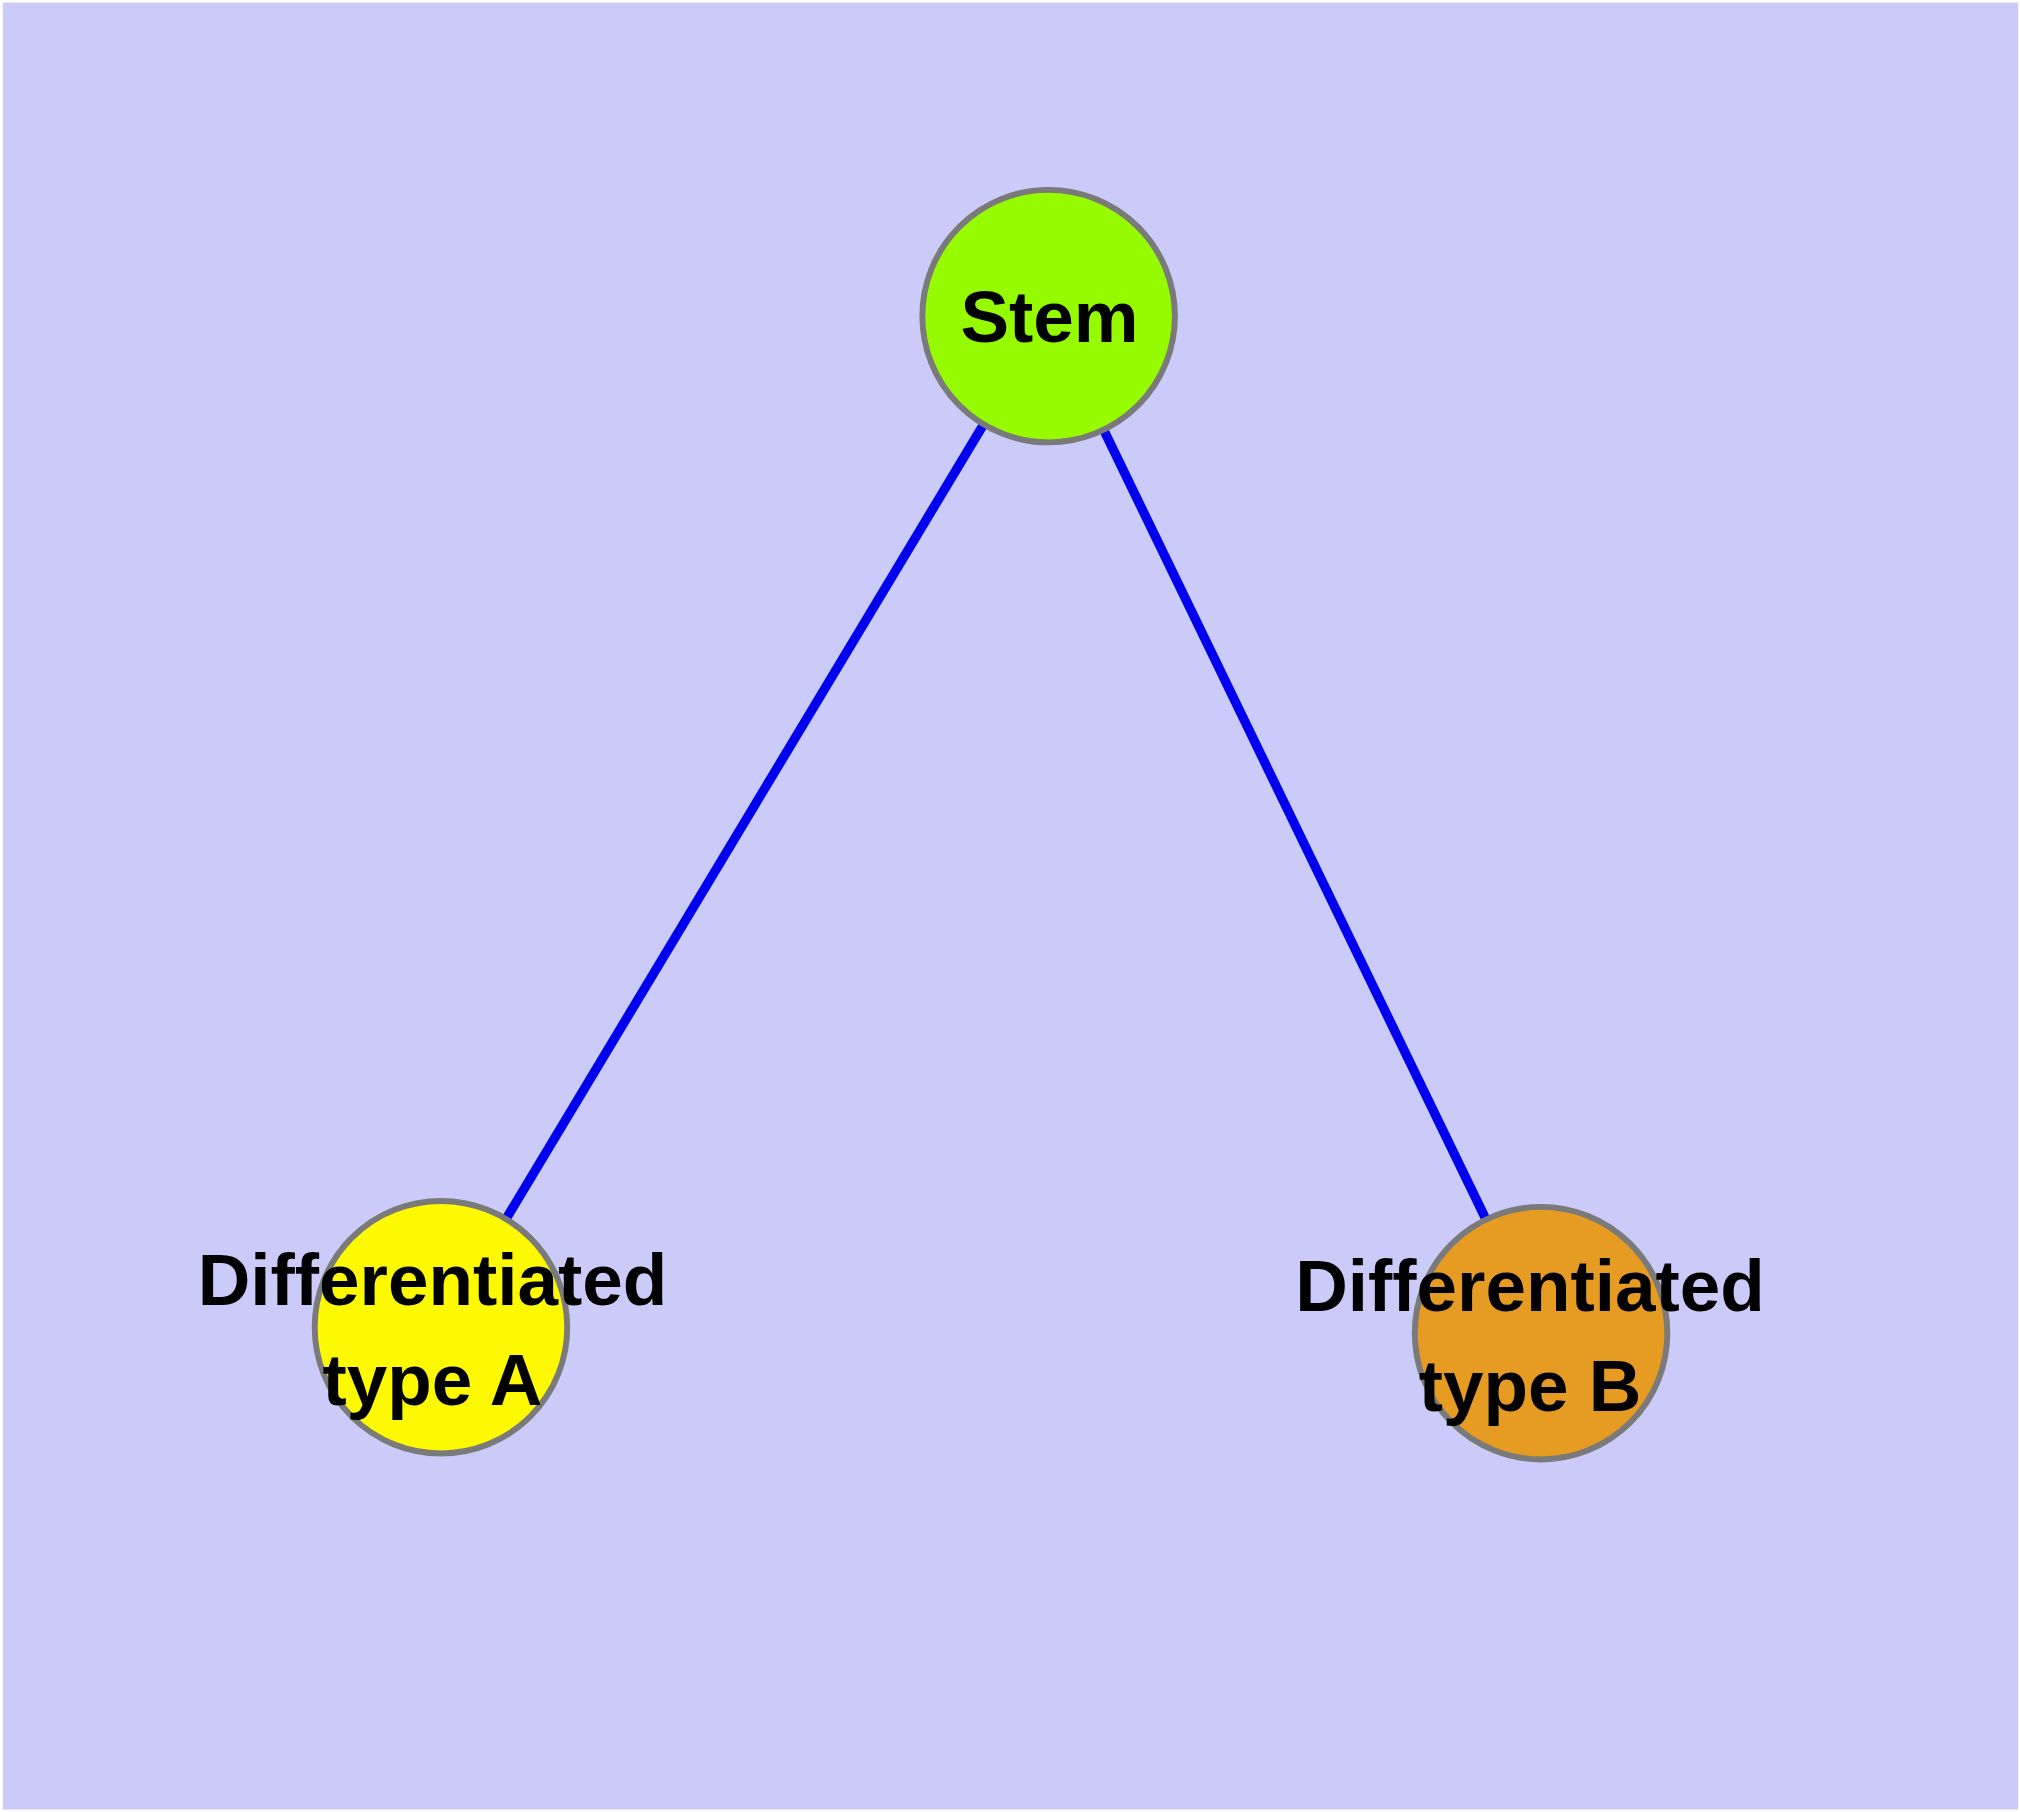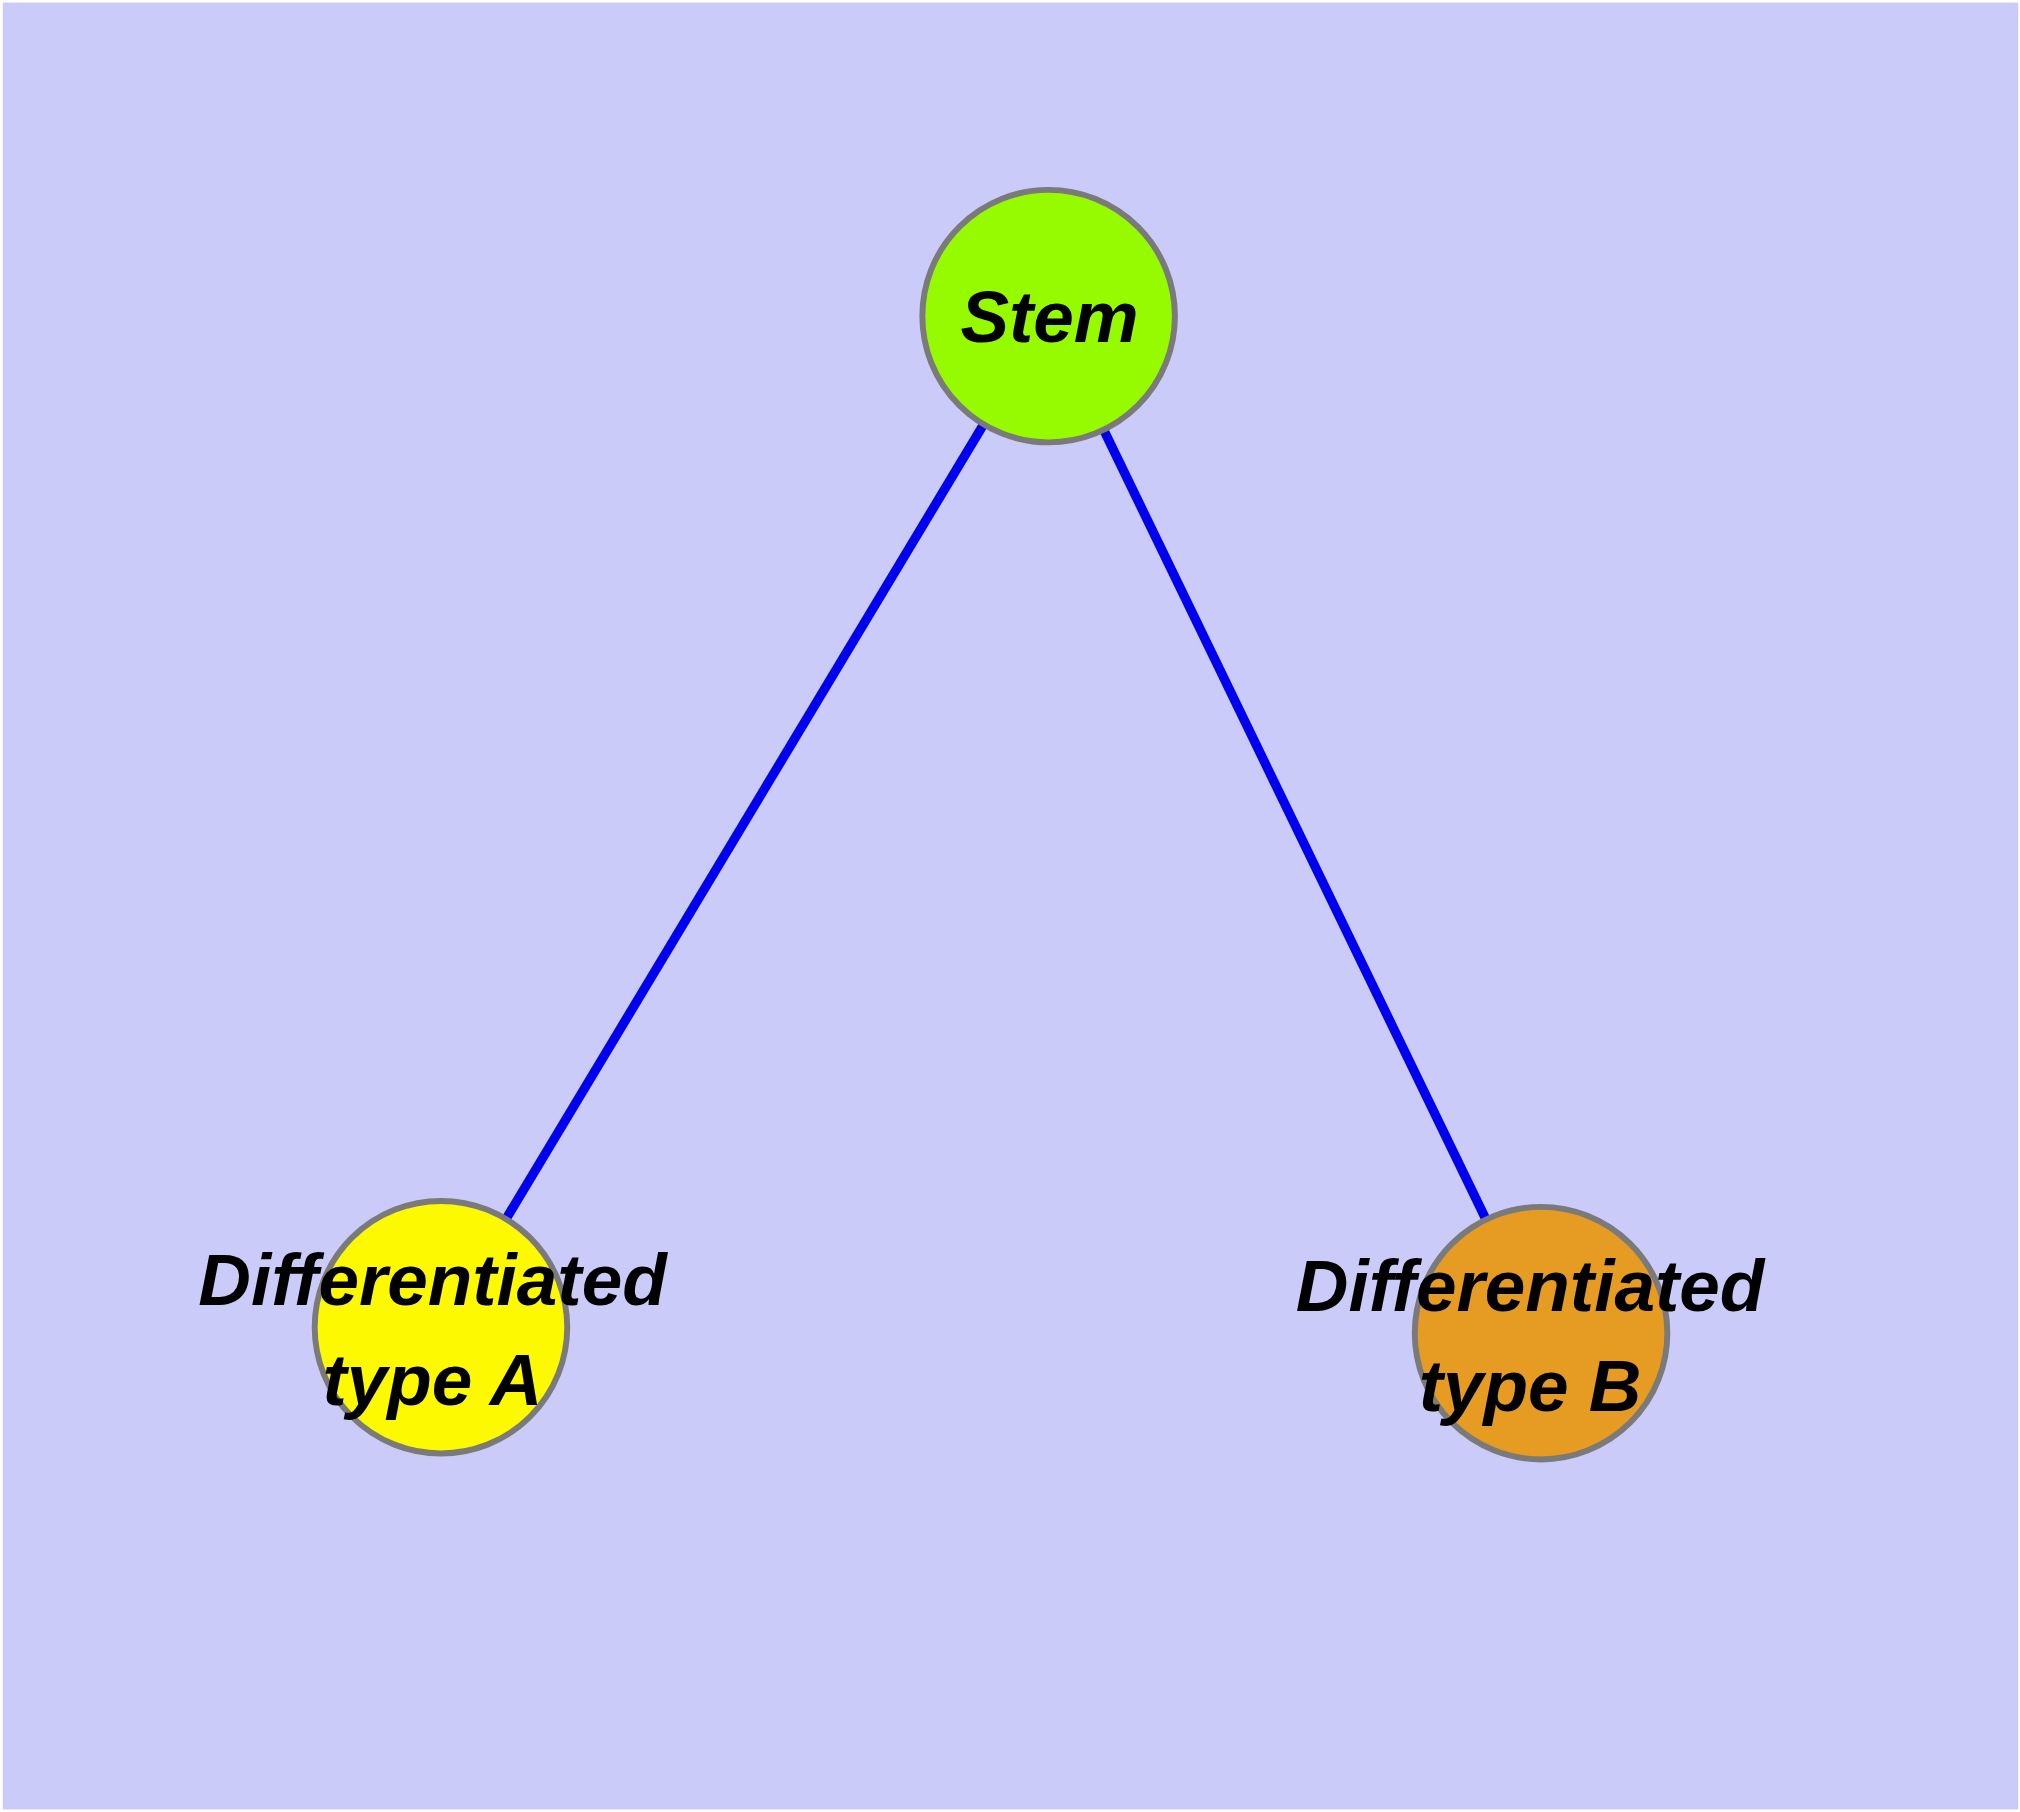--- a/index.html
+++ b/index.html
@@ -7,21 +7,20 @@
     padding: 0;
     background: #ffffff;
     font-family: "Liberation Sans", sans-serif;
   }
   .stage {
     position: relative;
     width: 2021px;
     height: 1812px;
     background: #ffffff;
     overflow: hidden;
-    font-style: italic;
   }
   .stage svg {
     position: absolute;
     left: 0;
     top: 0;
     width: 100%;
     height: 100%;
     display: block;
   }
   .graph-edge {

